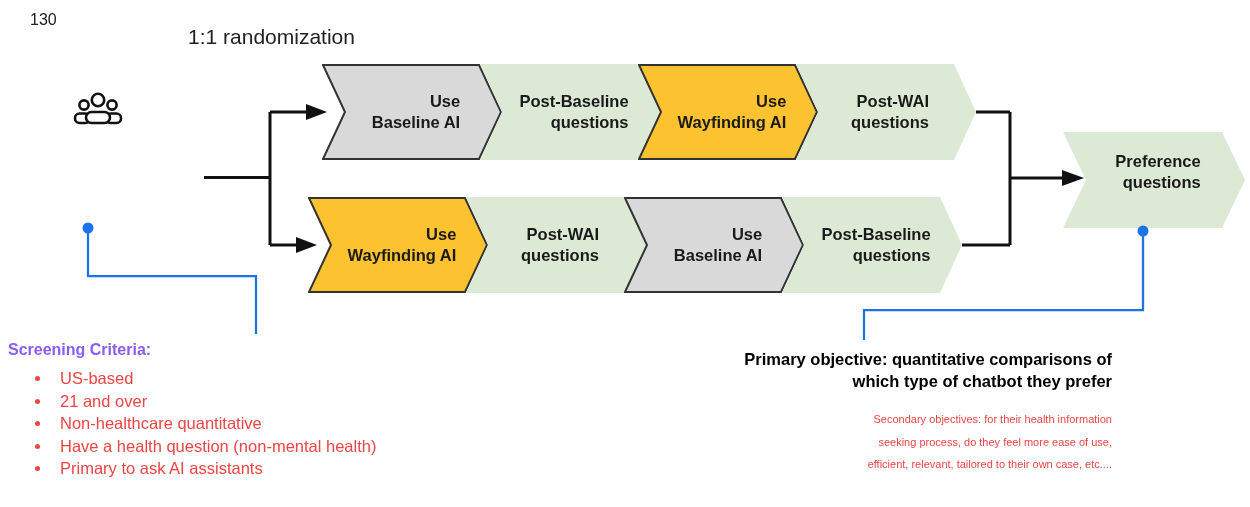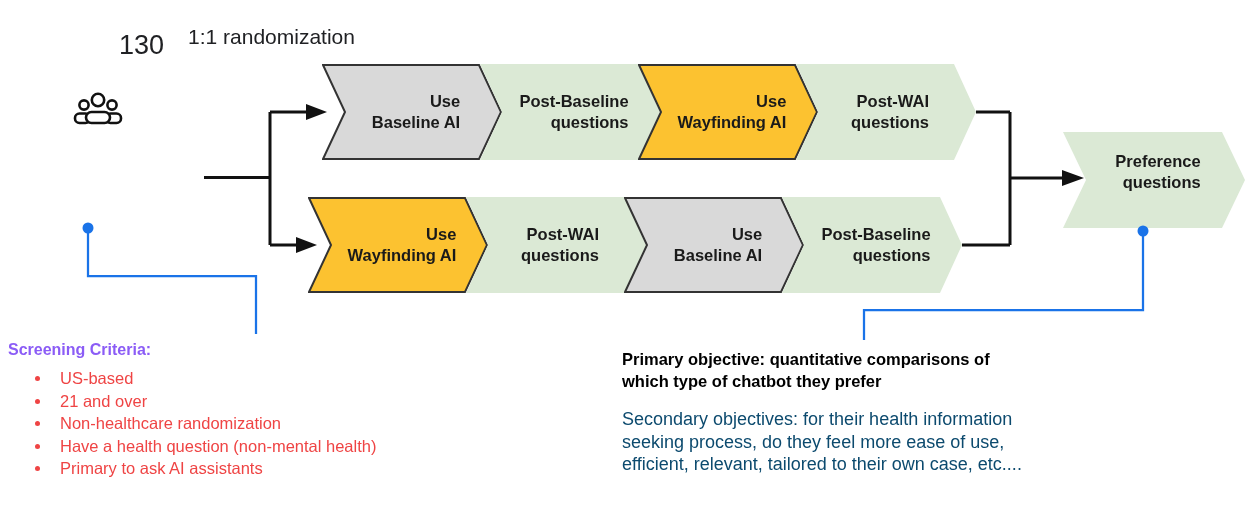--- a/index.html
+++ b/index.html
@@ -33,50 +33,50 @@
     text-align: right;
     font-weight: bold;
     font-size: 16.5px;
     line-height: 21px;
     color: #1a1a1a;
     white-space: pre-line;
     padding-left: 8px;
   }
 
   .participants-block {
-    position: absolute; left: 30px; top: 32px; width: 134px;
-    text-align: right; font-size: 27px; line-height: 27px; color: #202124;
+    position: absolute; left: 30px; top: 6px; width: 134px;
+    text-align: left; font-size: 16px; line-height: 27px; color: #202124;
   }
   .randomization-label {
     position: absolute; left: 188px; top: 25px;
     font-size: 21px; color: #202124;
   }
   .people-icon { position: absolute; left: 72px; top: 90px; }
 
   .screening-block {
     position: absolute; left: 8px; top: 340px; width: 440px;
   }
   .screening-title { font-weight: bold; font-size: 16px; line-height: 20px; color: #8b5cf6; }
   .screening-list {
     margin: 7px 0 0 0; padding: 0 0 0 44px;
     font-size: 16.5px; line-height: 22.5px; color: #ef4444;
   }
   .screening-list li { padding-left: 8px; }
 
   .objectives-block {
     position: absolute; left: 622px; top: 348px; width: 490px;
-    text-align: left;
+    text-align: right;
   }
   .objectives-primary {
     font-weight: bold; font-size: 16.5px; line-height: 22px; color: #000;
     white-space: pre-line;
   }
   .objectives-secondary {
     margin-top: 16px;
-    font-size: 18px; line-height: 22.5px; color: #0c4a6e;
+    font-size: 11px; line-height: 22.5px; color: #ef4444;
     white-space: pre-line;
   }
 </style>
 </head>
 <body>
 
 <div class="canvas">
 
   <div class="participants-block">
     <div>130</div>
@@ -173,21 +173,21 @@
     <circle class="blue-dot" cx="88" cy="228" r="5.5"></circle>
     <polyline class="blue-line" points="1143,231 1143,310 864,310 864,340"></polyline>
     <circle class="blue-dot" cx="1143" cy="231" r="5.5"></circle>
   </svg>
 
   <div class="screening-block">
     <div class="screening-title">Screening Criteria:</div>
     <ul class="screening-list">
       <li>US-based</li>
       <li>21 and over</li>
-      <li>Non-healthcare randomization</li>
+      <li>Non-healthcare quantitative</li>
       <li>Have a health question (non-mental health)</li>
       <li>Primary to ask AI assistants</li>
     </ul>
   </div>
 
   <div class="objectives-block">
     <div class="objectives-primary">Primary objective: quantitative comparisons of
 which type of chatbot they prefer</div>
     <div class="objectives-secondary">Secondary objectives: for their health information
 seeking process, do they feel more ease of use,

